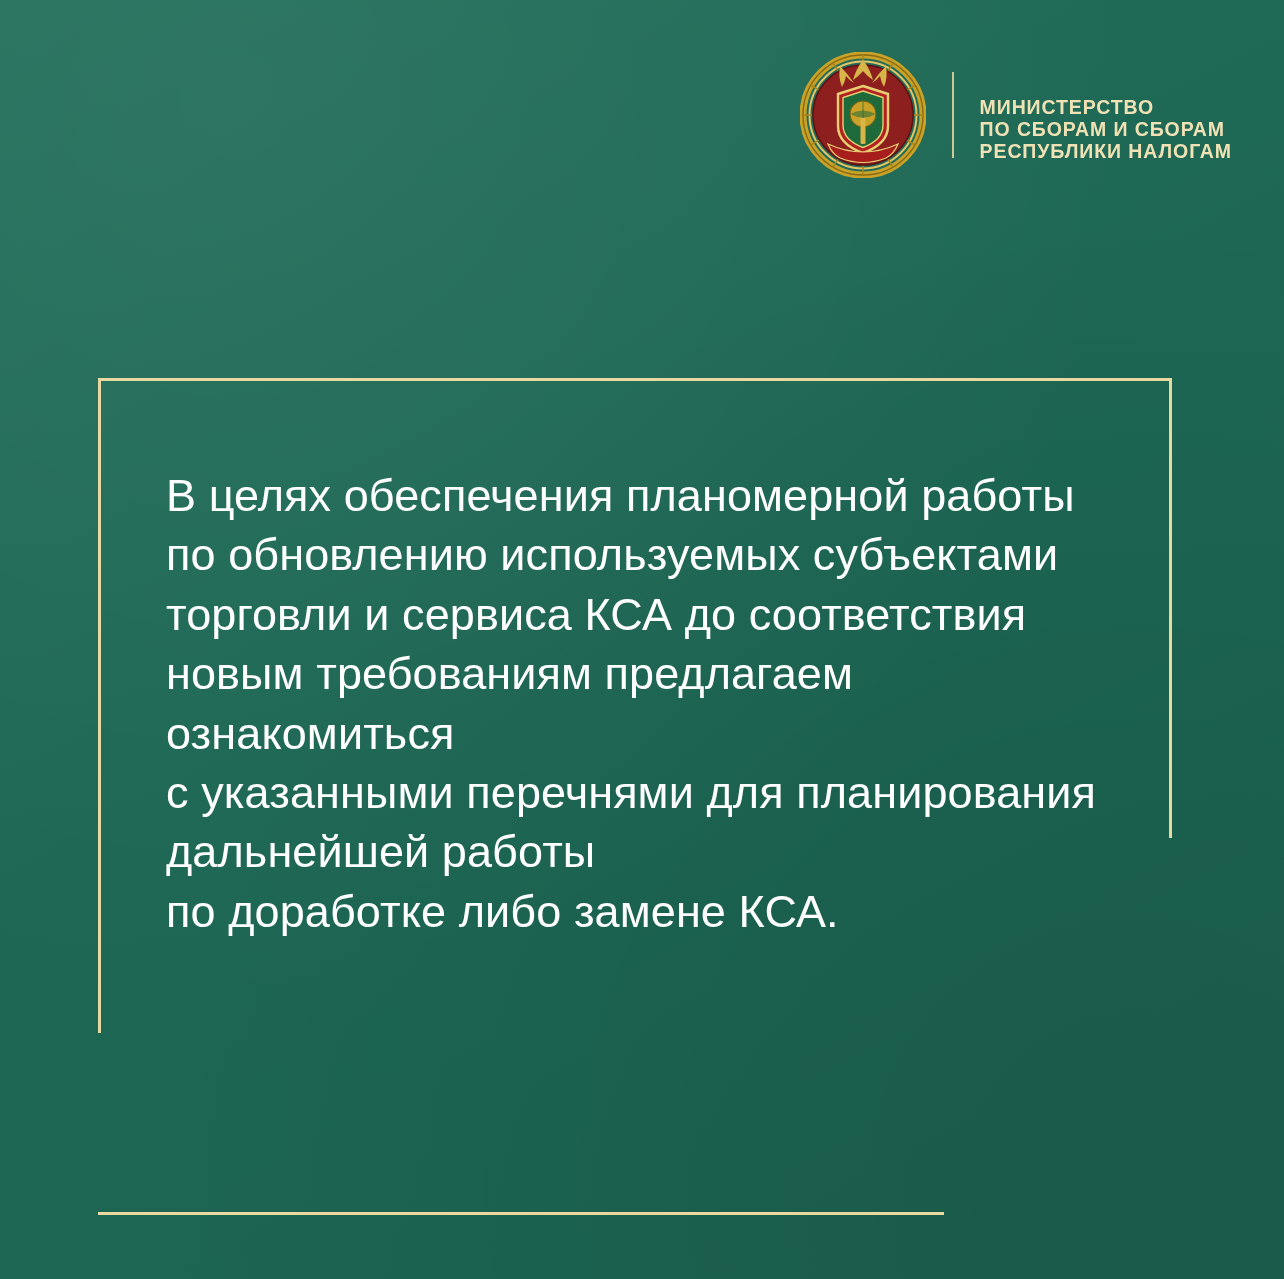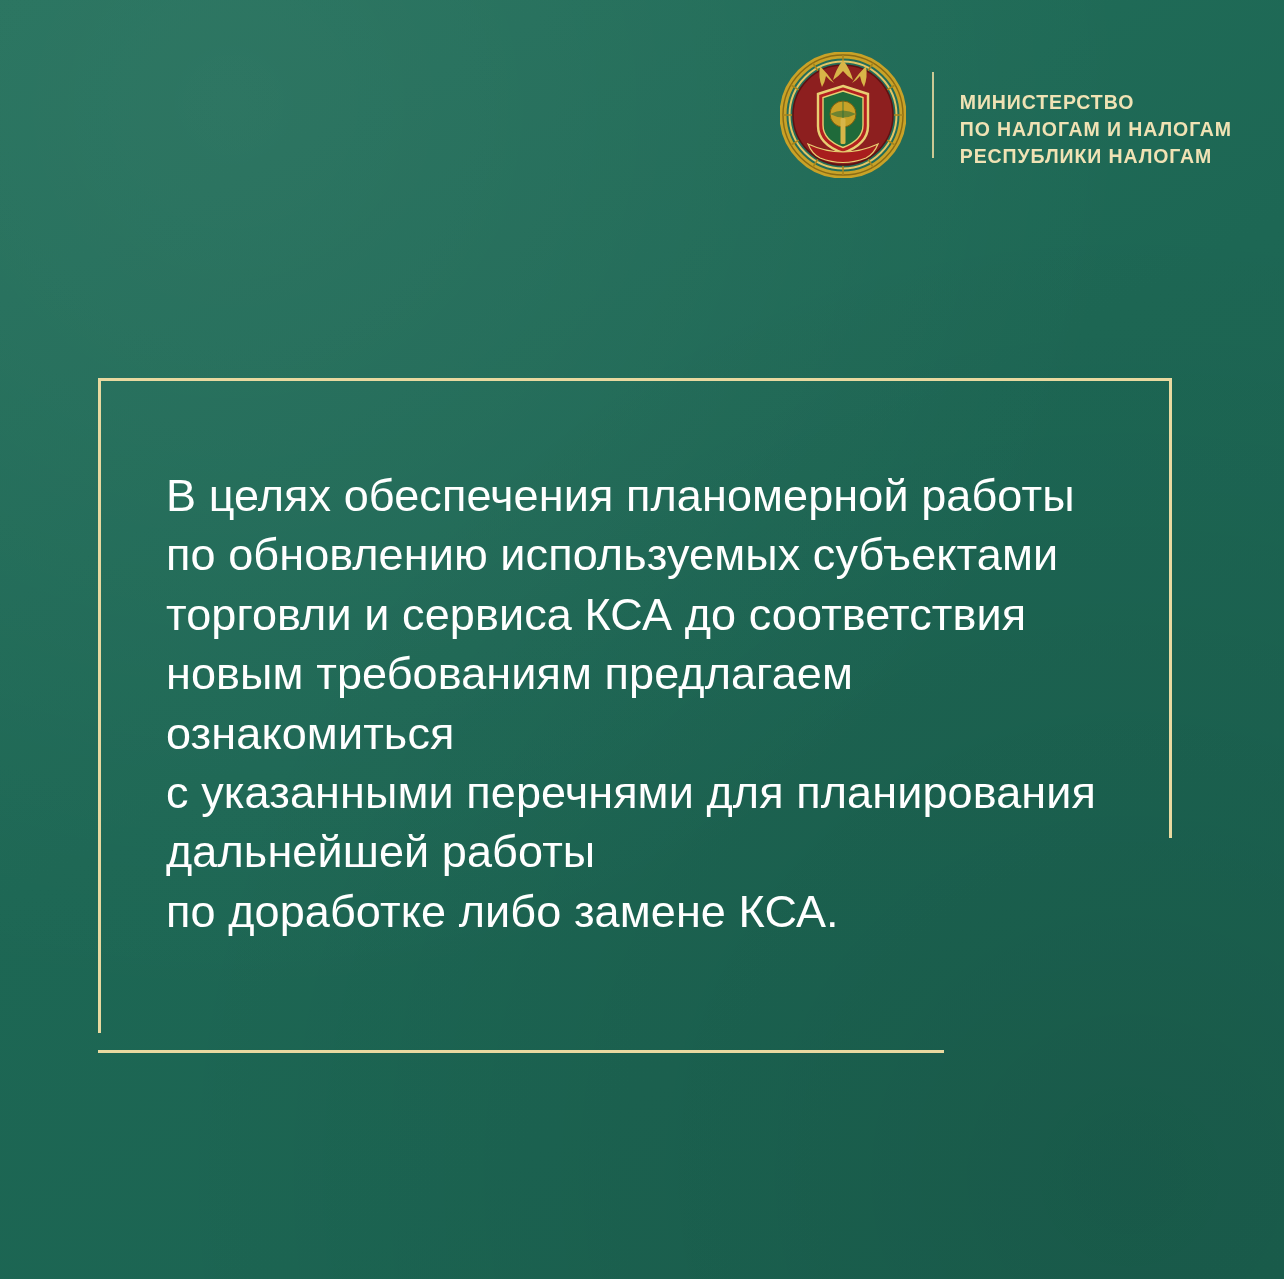--- a/index.html
+++ b/index.html
@@ -45,40 +45,39 @@
     width: 2px;
     height: 86px;
     background: #e9d9a0;
     opacity: 0.85;
     flex: 0 0 auto;
   }
 
   .ministry-text {
     display: flex;
     flex-direction: column;
-    gap: 5px;
     padding-top: 2px;
     margin-top: 28px;
   }
   .ministry-text span {
     color: #f0e2b4;
     font-size: 19.5px;
     letter-spacing: 0.9px;
     line-height: 1.12;
     font-weight: 600;
     white-space: nowrap;
   }
 
   
   .card {
     position: absolute;
     left: 98px;
     top: 378px;
     width: 1074px;
-    height: 675px;
+    height: 837px;
   }
   .card .frame-top,
   .card .frame-bottom {
     position: absolute;
     left: 0;
     height: 3px;
     background: #e9d9a0;
   }
   .card .frame-top { top: 0; width: 1074px; }
   .card .frame-bottom { bottom: 0; width: 846px; }
@@ -156,21 +155,21 @@
         <rect x="60.5" y="66" width="5" height="26" rx="1.5" fill="#d8b548"></rect>
 
         <path d="M28 92 q35 16 70 0 q-4 10 -12 14 q-23 9 -46 0 q-8 -4 -12 -14z" fill="#a81d1d" stroke="#e8cf72" stroke-width="1.2"></path>
       </svg>
     </div>
 
     <div class="divider-line"></div>
 
     <div class="ministry-text">
       <span>МИНИСТЕРСТВО</span>
-      <span>ПО НАЛОГАМ И НАЛОГАМ</span>
+      <span>ПО СБОРАМ И СБОРАМ</span>
       <span>РЕСПУБЛИКИ НАЛОГАМ</span>
     </div>
   </div>
 
   <div class="card">
     <div class="frame-top"></div>
     <div class="frame-left"></div>
     <div class="frame-right"></div>
     <div class="frame-bottom"></div>
 

